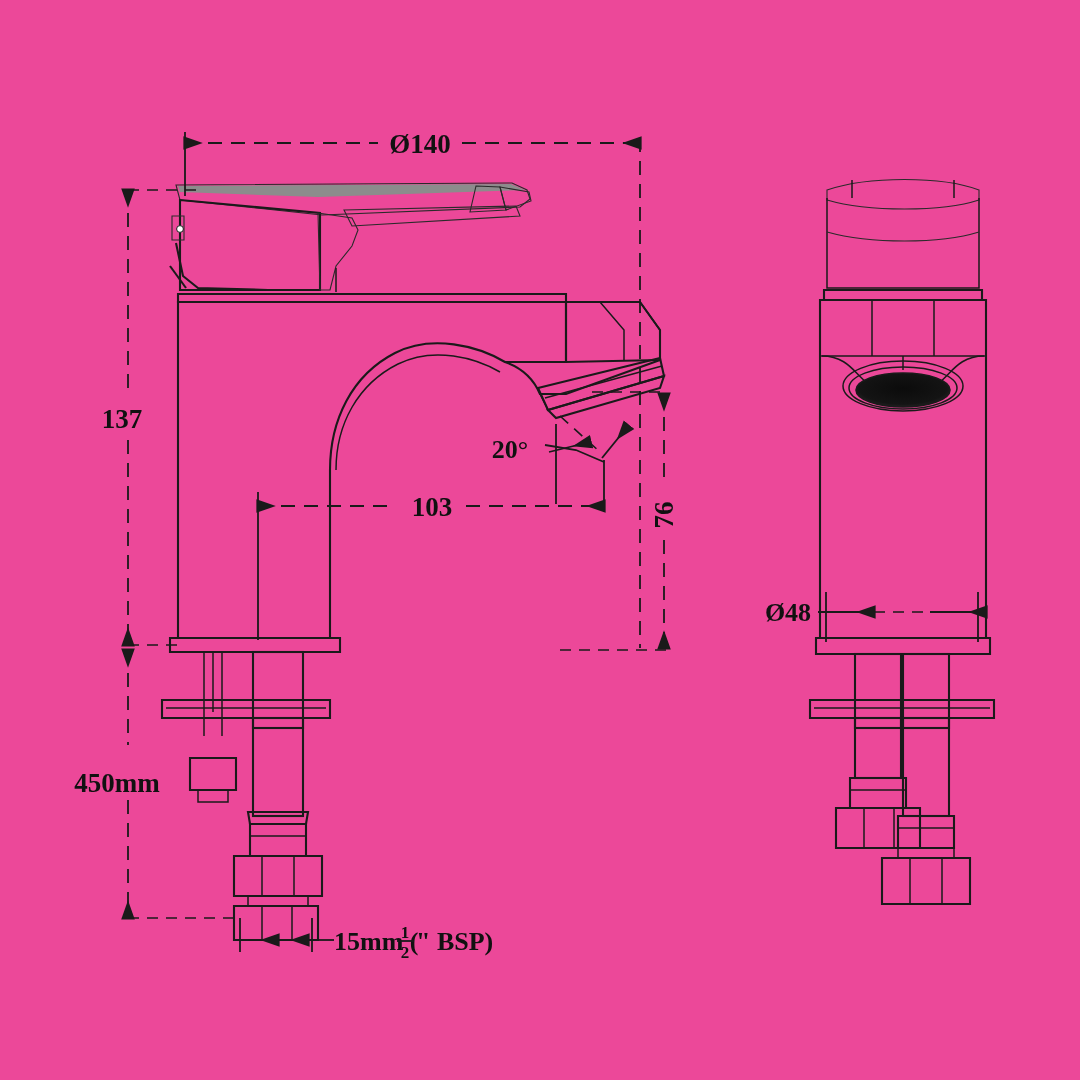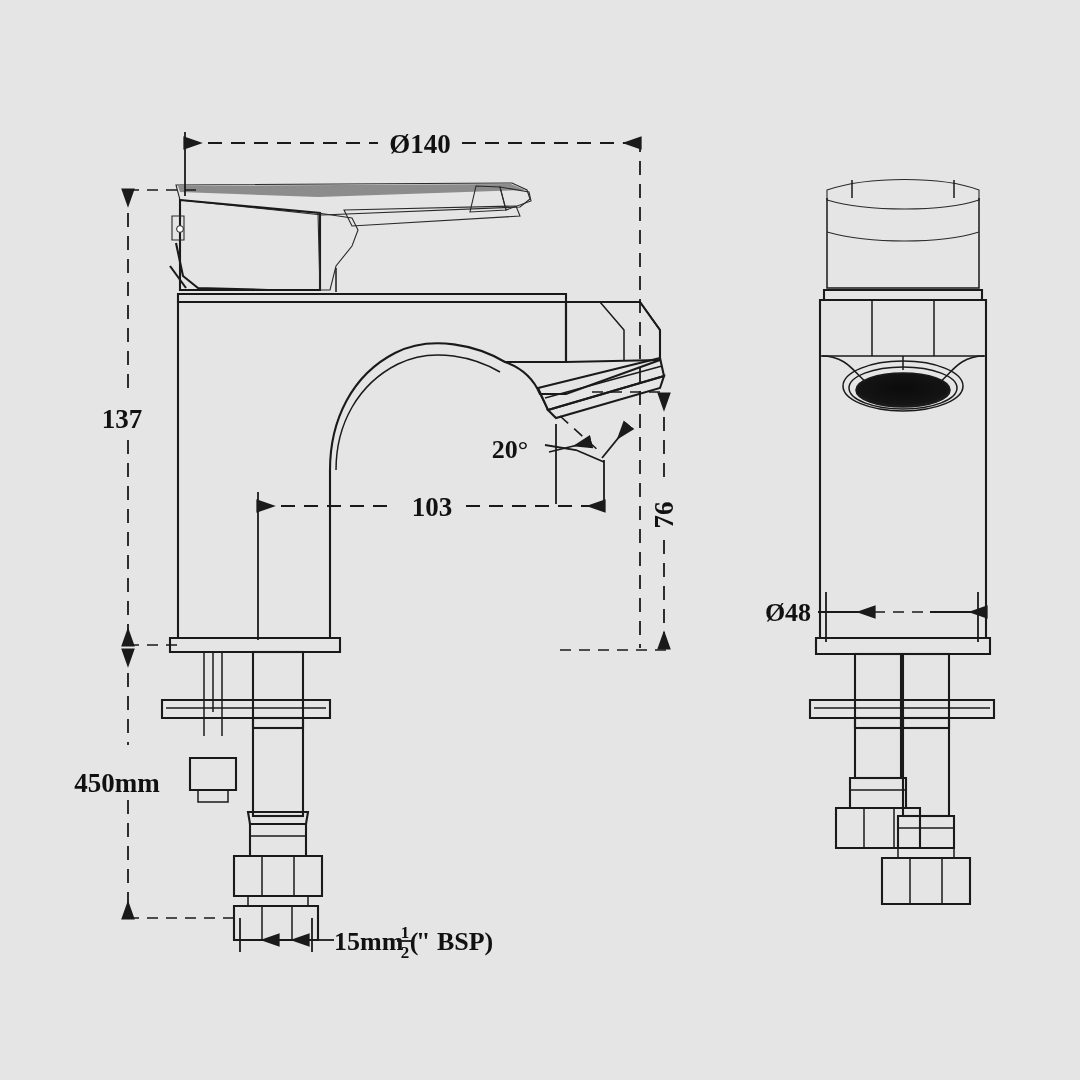--- a/index.html
+++ b/index.html
@@ -10,21 +10,21 @@
   body {
     width: 1080px;
     height: 1080px;
     font-family: "Liberation Serif", serif;
     overflow: hidden;
   }
   #drawing-root {
     position: relative;
     width: 1080px;
     height: 1080px;
-    background: #e5e5e5;
+    background: #ec4899;
   }
   svg#drawing {
     display: block;
     width: 1080px;
     height: 1080px;
   }
   .dim-text {
     font-family: "Liberation Serif", serif;
     font-weight: bold;
     fill: #111111;

